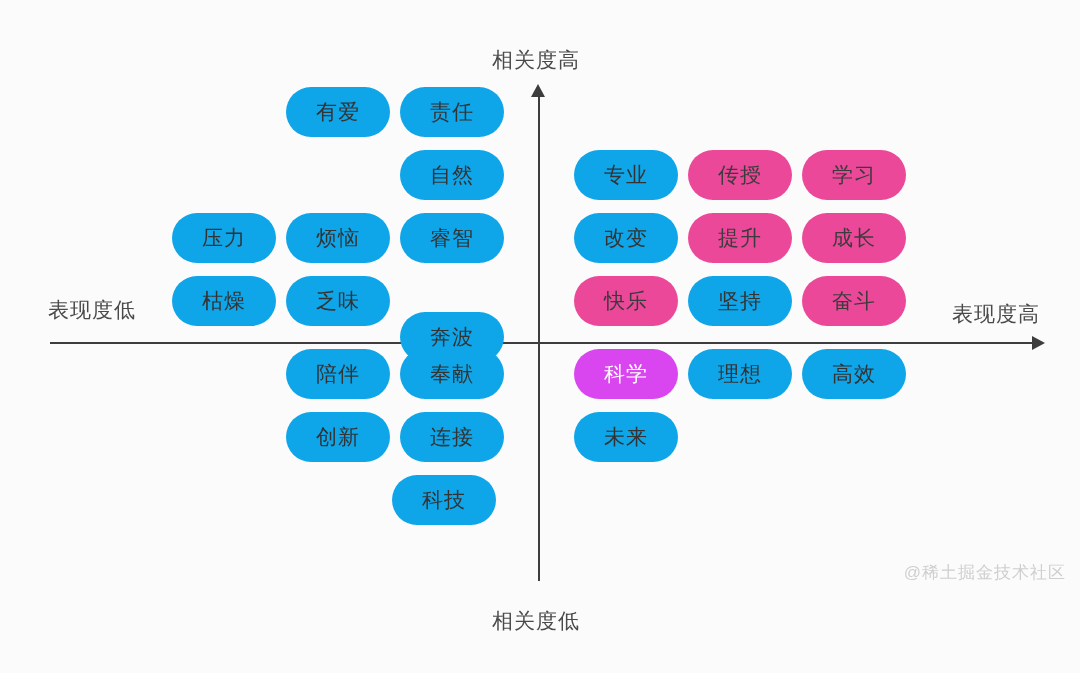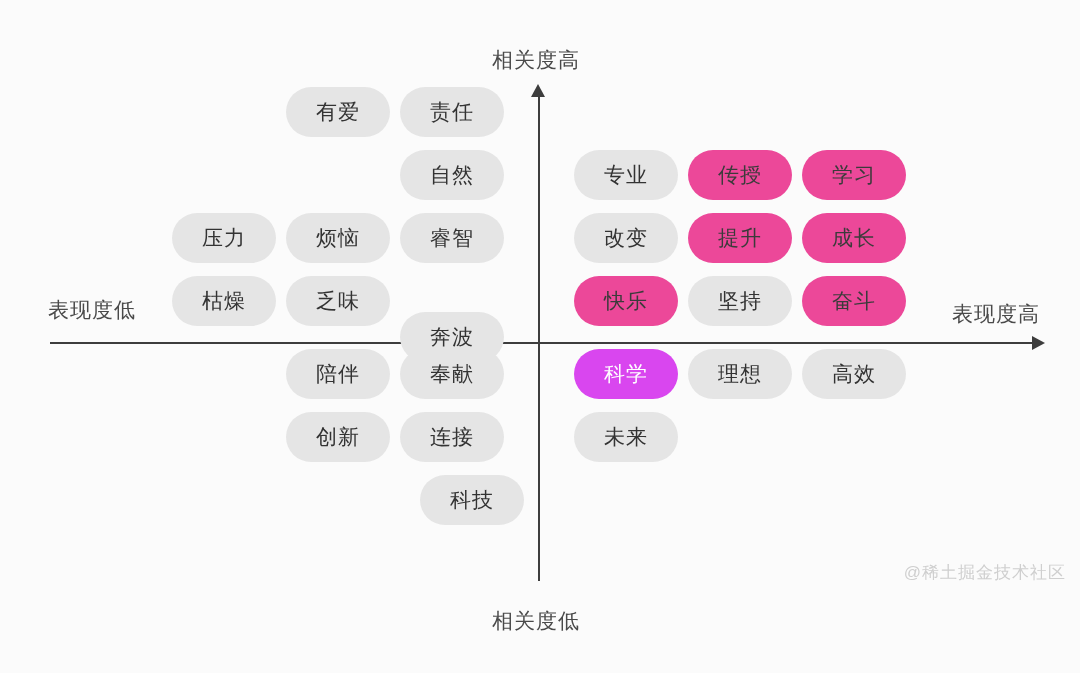--- a/index.html
+++ b/index.html
@@ -69,21 +69,21 @@
   #label-bottom { left: 492px; top: 607px; }
   #label-left   { left: 48px;  top: 296px; }
   #label-right  { left: 940px; top: 300px; margin-left: 12px; }
 
   
   .chip {
     position: absolute;
     width: 104px;
     height: 50px;
     border-radius: 25px;
-    background: #e5e5e5;
+    background: #0ea5e9;
     color: #333333;
     font-size: 21px;
     letter-spacing: 1px;
     display: flex;
     align-items: center;
     justify-content: center;
     box-sizing: border-box;
     user-select: none;
   }
   .chip.accent-yellow {
@@ -138,21 +138,21 @@
       <div class="chip" style="left: 574px; top: 213px;">改变</div>
       <div class="chip accent-yellow" style="left: 688px; top: 213px;">提升</div>
       <div class="chip accent-yellow" style="left: 802px; top: 213px;">成长</div>
       <div class="chip accent-yellow" style="left: 574px; top: 276px;">快乐</div>
       <div class="chip" style="left: 688px; top: 276px;">坚持</div>
       <div class="chip accent-yellow" style="left: 802px; top: 276px;">奋斗</div>
       <div class="chip" style="left: 286px; top: 349px;">陪伴</div>
       <div class="chip" style="left: 400px; top: 349px; text-align: center;">奉献</div>
       <div class="chip" style="left: 286px; top: 412px;">创新</div>
       <div class="chip" style="left: 400px; top: 412px;">连接</div>
-      <div class="chip" style="left: 420px; top: 475px; font-family: Liberation Mono, monospace;">科技</div>
+      <div class="chip" style="left: 392px; top: 475px; font-family: Liberation Mono, monospace;">科技</div>
       <div class="chip accent-blue" style="left: 574px; top: 349px;">科学</div>
       <div class="chip" style="left: 688px; top: 349px;">理想</div>
       <div class="chip" style="left: 802px; top: 349px; text-align: center;">高效</div>
       <div class="chip" style="left: 574px; top: 412px;">未来</div>
     </div>
 
   <div id="watermark">@稀土掘金技术社区</div>
 </div>
 
 </body></html>

